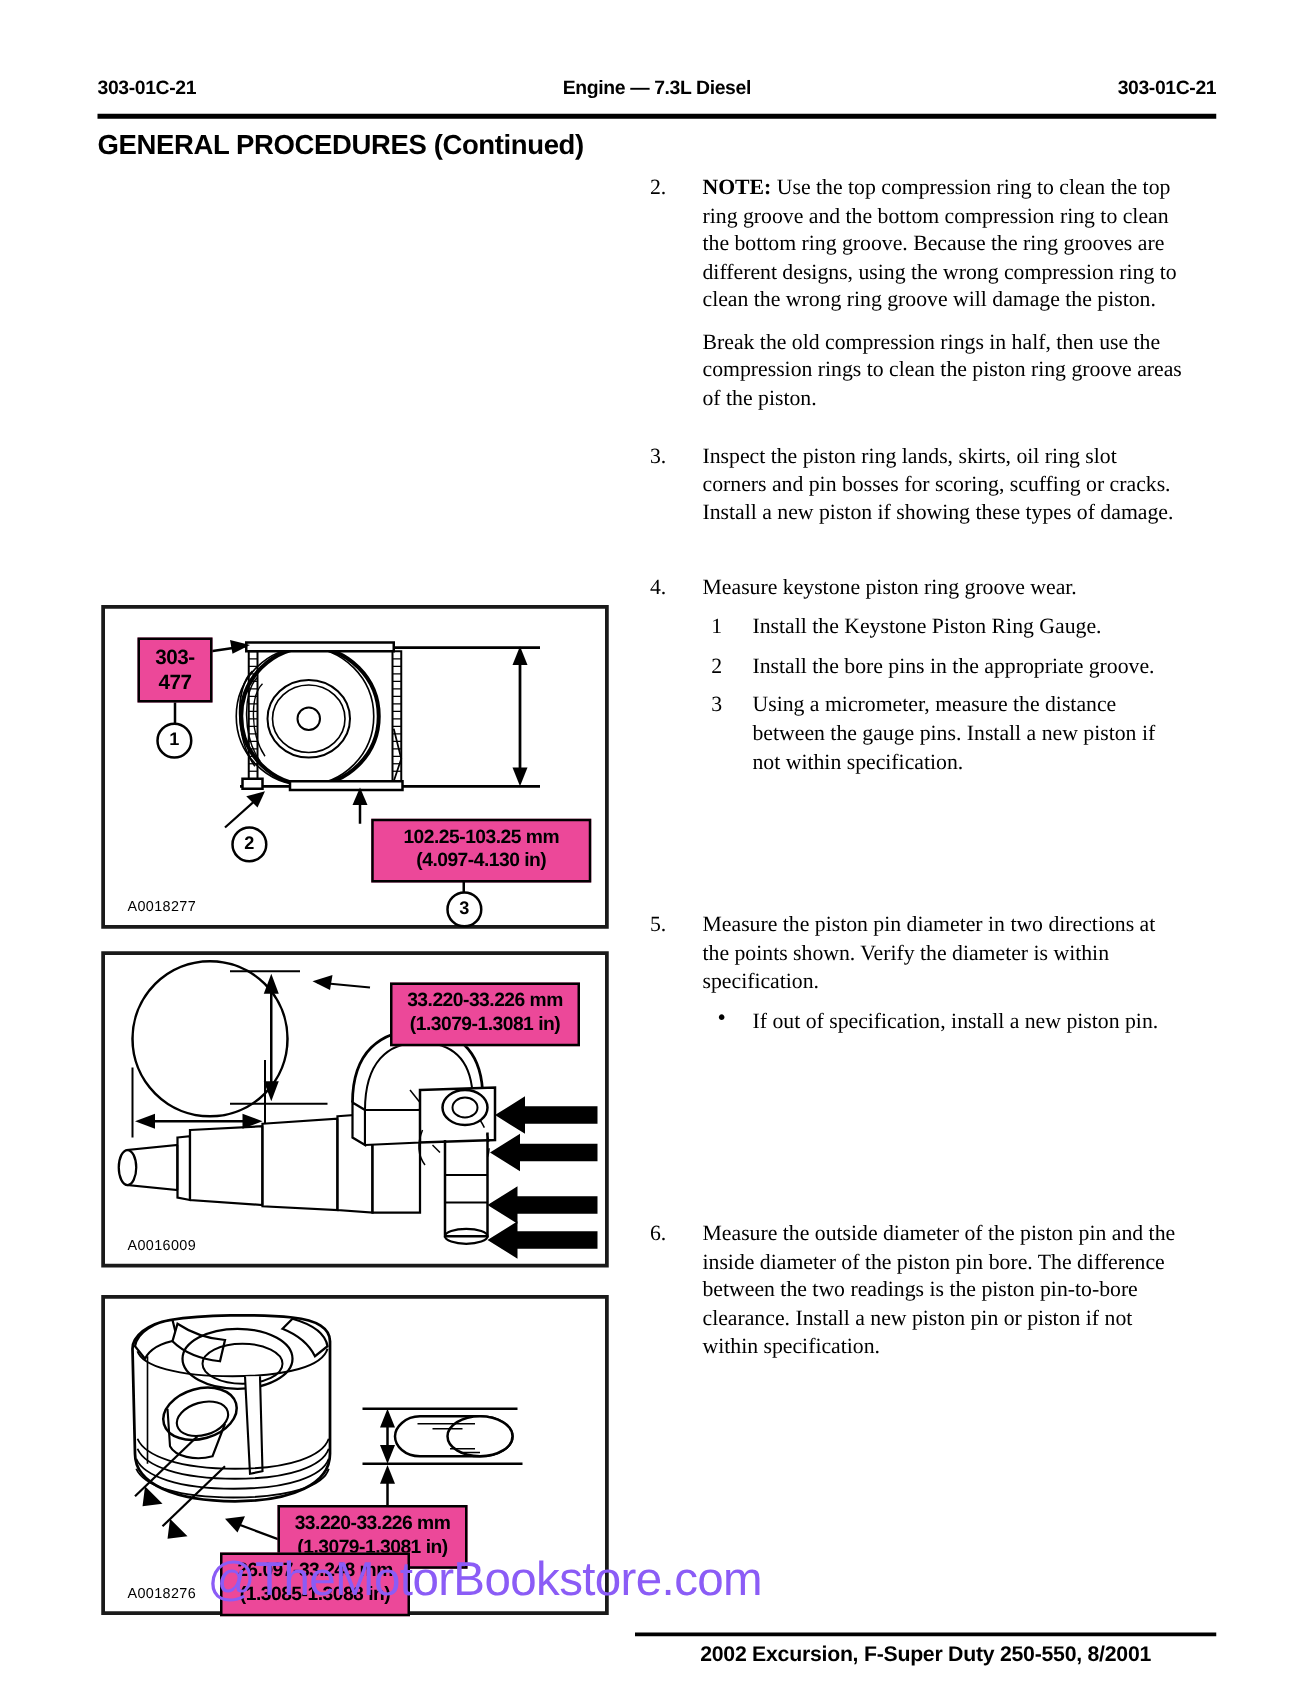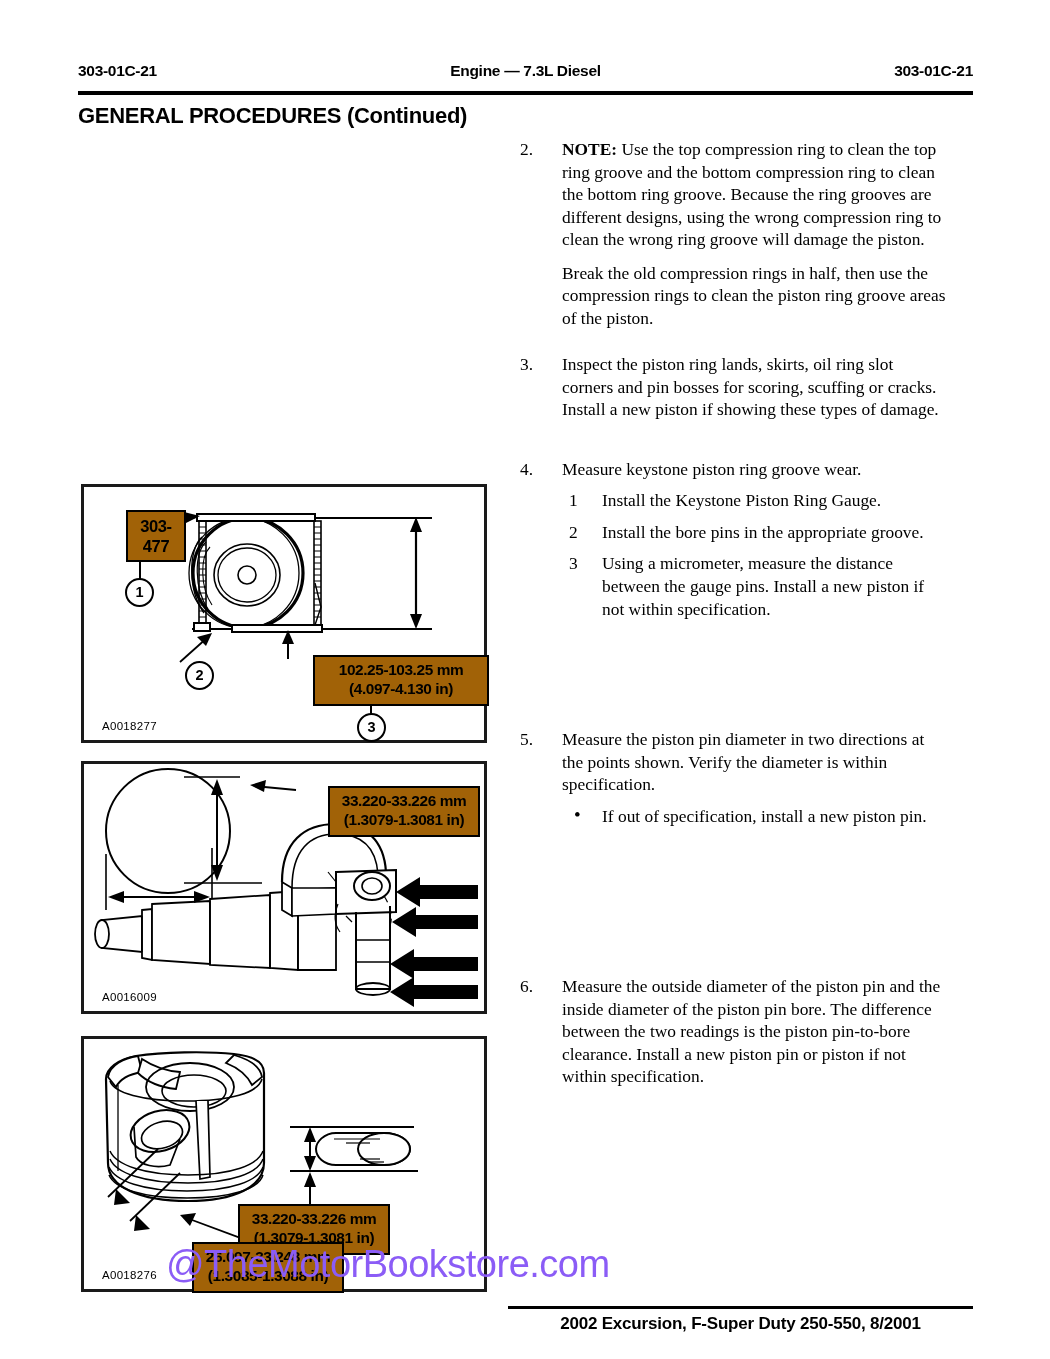--- a/index.html
+++ b/index.html
@@ -105,28 +105,27 @@
 
   .fig-id {
     position: absolute; left: 18px; bottom: 8px;
     font-family: "Liberation Sans", sans-serif;
     font-weight: normal; font-size: 11.5px; letter-spacing: 0.3px;
   }
 
   .callout-box {
     position: absolute;
     border: 2.4px solid #000;
-    background: #a16207;
+    background: #ec4899;
     font-family: "Liberation Sans", sans-serif;
     font-weight: bold;
     text-align: center;
     box-sizing: border-box;
     line-height: 1.22;
     letter-spacing: -0.4px;
-    margin-left: 16px;
   }
   .dim-box {
     font-size: 15.4px;
     padding: 4px 7px 5px 7px;
   }
   .dim-box .ln2 { display: block; }
 
   .num-circle {
     position: absolute;
     width: 29px; height: 29px;

